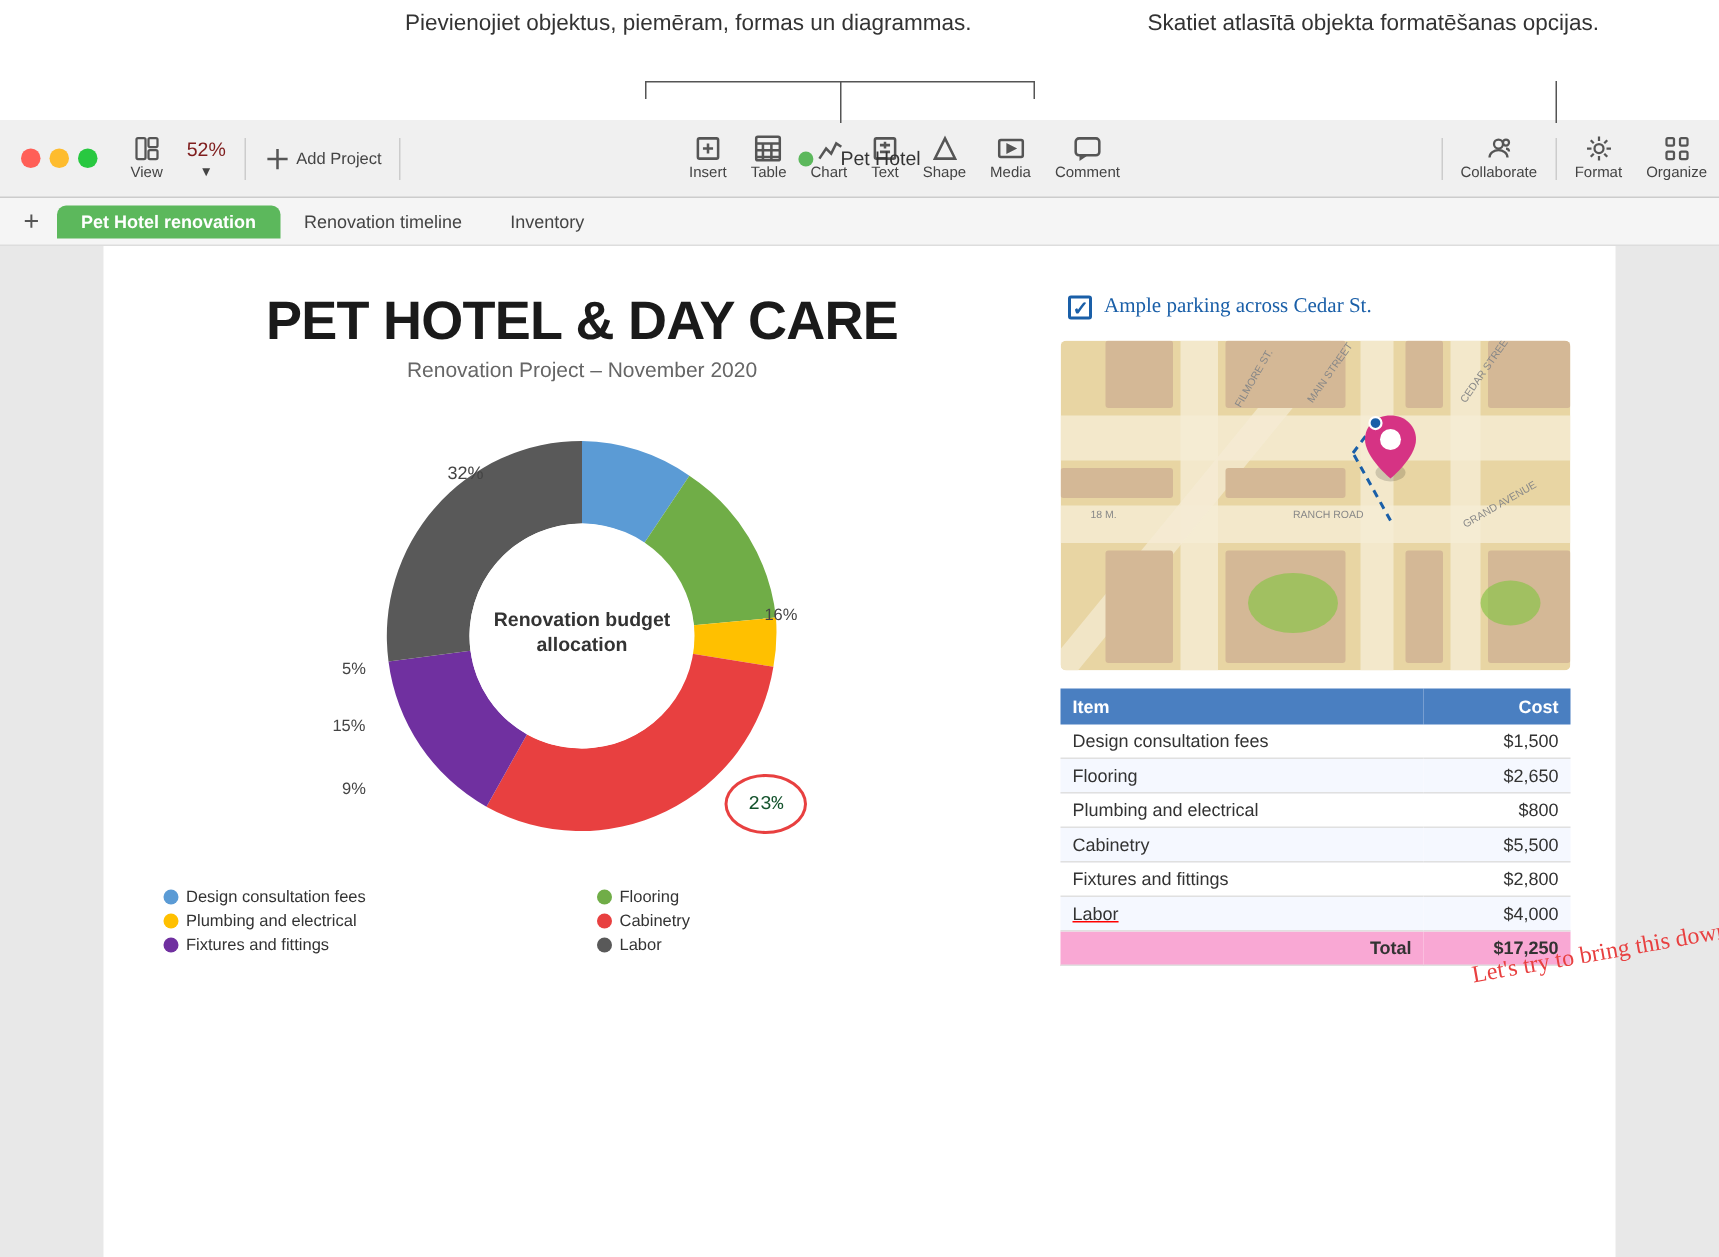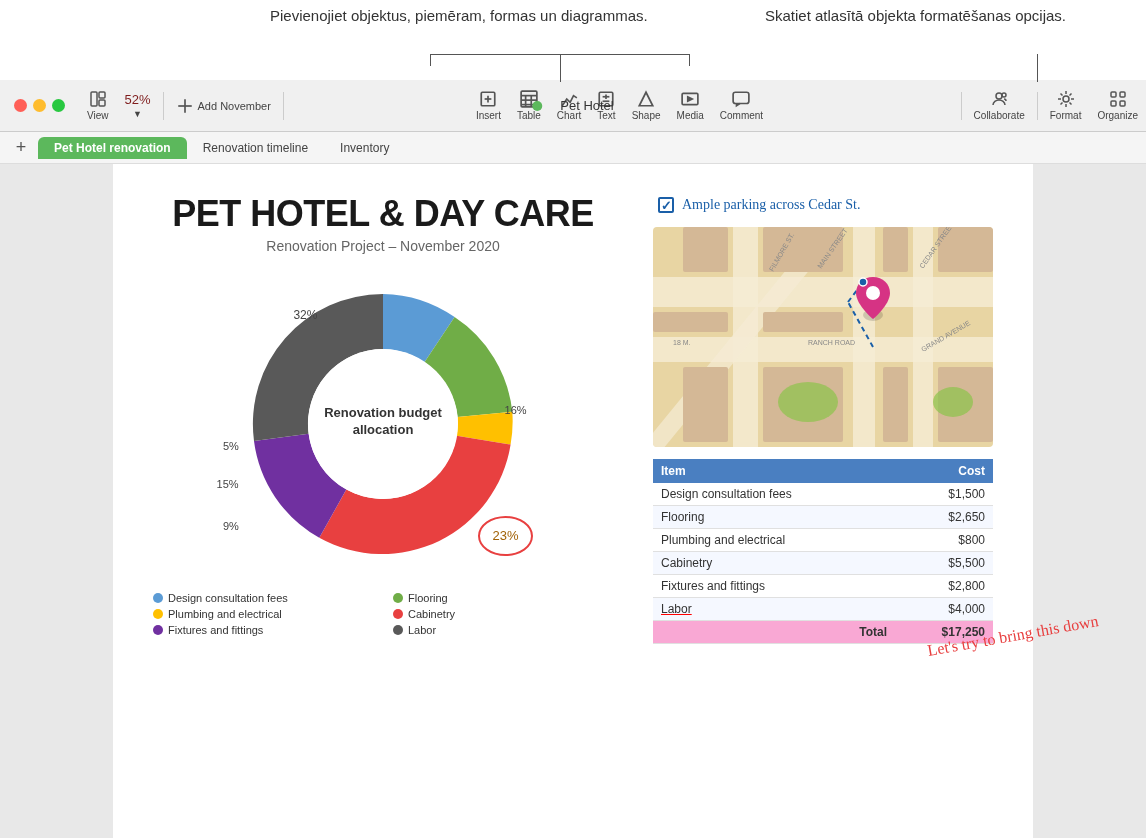--- a/index.html
+++ b/index.html
@@ -196,26 +196,26 @@
       background: #e8e8e8;
       display: flex;
       justify-content: center;
       align-items: flex-start;
       overflow: hidden;
     }
 
     
     .page {
       background: #fff;
-      width: 920px;
+      width: 1008px;
       margin: 0 auto;
       height: 674px;
       position: relative;
       display: flex;
-      padding: 30px 40px 20px 30px;
+      padding: 30px 30px 20px 30px;
       gap: 30px;
     }
 
     
     .left-panel {
       flex: 1;
       display: flex;
       flex-direction: column;
     }
 
@@ -414,21 +414,21 @@
     </div>
   </div>
 
   <div class="separator"></div>
 
   <div class="toolbar-item" style="flex-direction:row; gap:4px;">
     <svg width="16" height="16" viewBox="0 0 16 16" fill="none" stroke="#555" stroke-width="1.5">
         <line x1="8" y1="2" x2="8" y2="14"></line>
         <line x1="2" y1="8" x2="14" y2="8"></line>
       </svg>
-    <span style="font-size:11px">Add November</span>
+    <span style="font-size:11px">Add Project</span>
   </div>
 
   <div class="separator"></div>
 
   <div class="title-center">
     <div class="title-dot"></div>
     <span>Pet Hotel</span>
   </div>
 
   <div class="toolbar-group" style="margin-left: 180px; gap:0;">
@@ -536,21 +536,21 @@
       <div class="chart-container">
         
         <div class="pct-label" style="top:14%; left:22%;">32%</div>
         <div class="pct-label" style="top:44%; left:88%; font-size:11px">16%</div>
         <div class="pct-label" style="top:55%; left:0%; font-size:11px">5%</div>
         <div class="pct-label" style="top:67%; left:-2%; font-size:11px">15%</div>
         <div class="pct-label" style="top:80%; left:0%; font-size:11px">9%</div>
 
         
         <div class="circle-annotation" style="position:absolute; bottom:28px; right:10px;">
-          <span style="font-size:13px; color:#a16207;">23%</span>
+          <span style="font-size:13px; color:#14532d;font-family:Liberation Mono, monospace;">23%</span>
         </div>
 
         <svg width="320" height="320" viewBox="0 0 320 320">
 
           <g transform="translate(160,160)">
 
             <path d="M 0,-130 A 130,130 0 0,1 71.6,-106.9 L 41.3,-61.6 A 75,75 0 0,0 0,-75 Z" fill="#5b9bd5"></path>
 
             <path d="M 71.6,-106.9 A 130,130 0 0,1 129.3,-12.3 L 74.5,-7.1 A 75,75 0 0,0 41.3,-61.6 Z" fill="#70ad47"></path>
 

